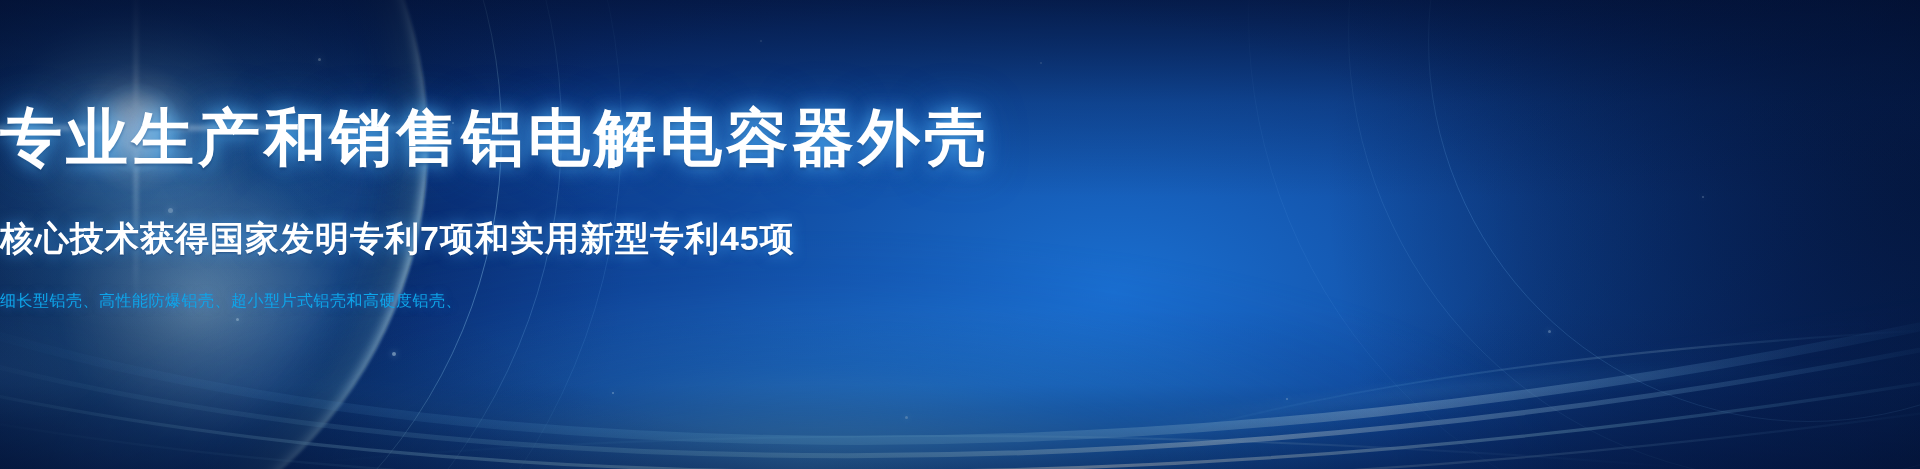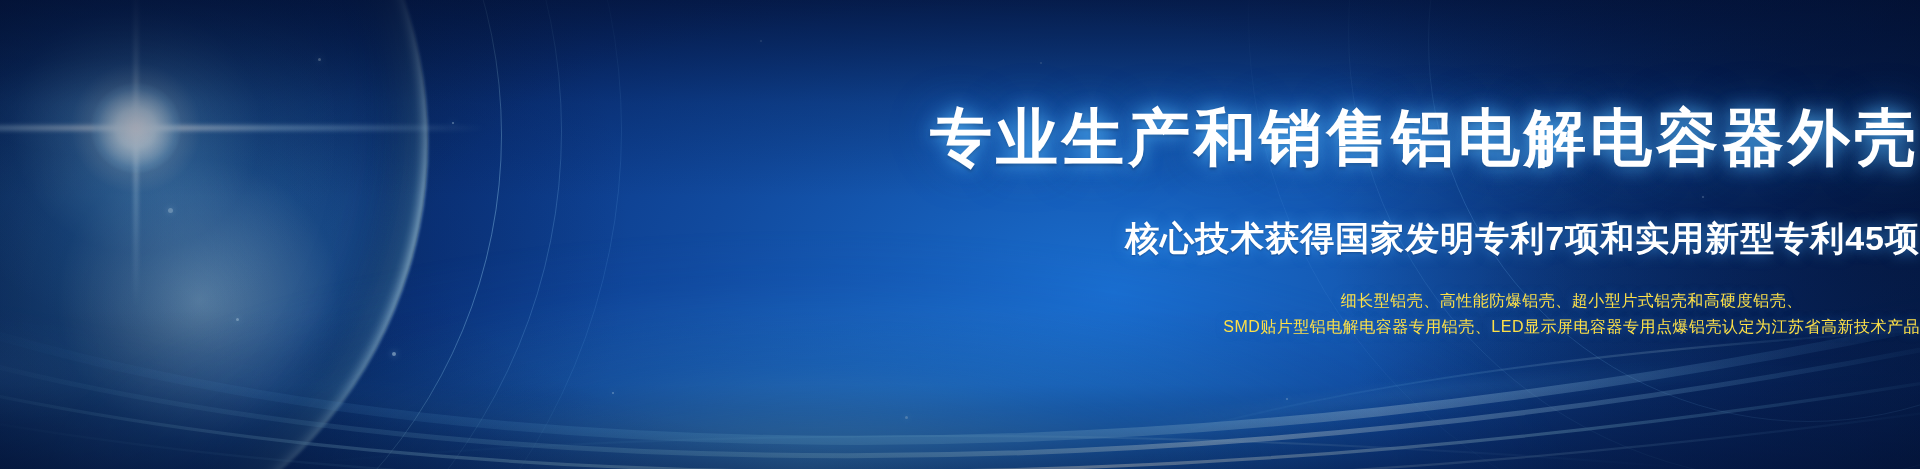--- a/index.html
+++ b/index.html
@@ -172,21 +172,21 @@
     background: rgba(210,240,255,0.85);
     box-shadow: 0 0 6px rgba(180,230,255,0.8);
   }
 
   
   .content {
     position: absolute;
     inset: 0;
     display: flex;
     flex-direction: column;
-    align-items: flex-end;
+    align-items: flex-start;
   }
   .headline {
     margin-top: 96px;
     font-size: 62px;
     font-weight: bold;
     letter-spacing: 4px;
     color: #ffffff;
     text-shadow:
       0 0 18px rgba(90,190,255,0.85),
       0 0 42px rgba(40,130,235,0.65),
@@ -200,21 +200,21 @@
     letter-spacing: 1px;
     color: #ffffff;
     text-shadow: 0 0 14px rgba(70,170,255,0.7), 0 1px 2px rgba(2,20,60,0.5);
     white-space: nowrap;
   }
   .desc {
     margin-top: 26px;
     text-align: center;
     font-size: 16px;
     line-height: 26px;
-    color: #fde047;
+    color: #0ea5e9;
     letter-spacing: 0.5px;
     text-shadow: 0 0 8px rgba(40,120,220,0.55);
   }
   .desc div { white-space: nowrap; }
 </style>
 </head>
 <body>
 
 <div id="banner">
 
@@ -298,17 +298,16 @@
 
   <div class="layer bg-top-dark"></div>
   <div class="layer bg-bottom-dark"></div>
   <div class="layer vignette"></div>
 
   <div class="content">
     <div class="headline">专业生产和销售铝电解电容器外壳</div>
     <div class="subhead">核心技术获得国家发明专利7项和实用新型专利45项</div>
     <div class="desc">
       <div>细长型铝壳、高性能防爆铝壳、超小型片式铝壳和高硬度铝壳、</div>
-      <div>SMD贴片型铝电解电容器专用铝壳、LED显示屏电容器专用点爆铝壳认定为江苏省高新技术产品</div>
     </div>
   </div>
 
 </div>
 
 </body></html>

